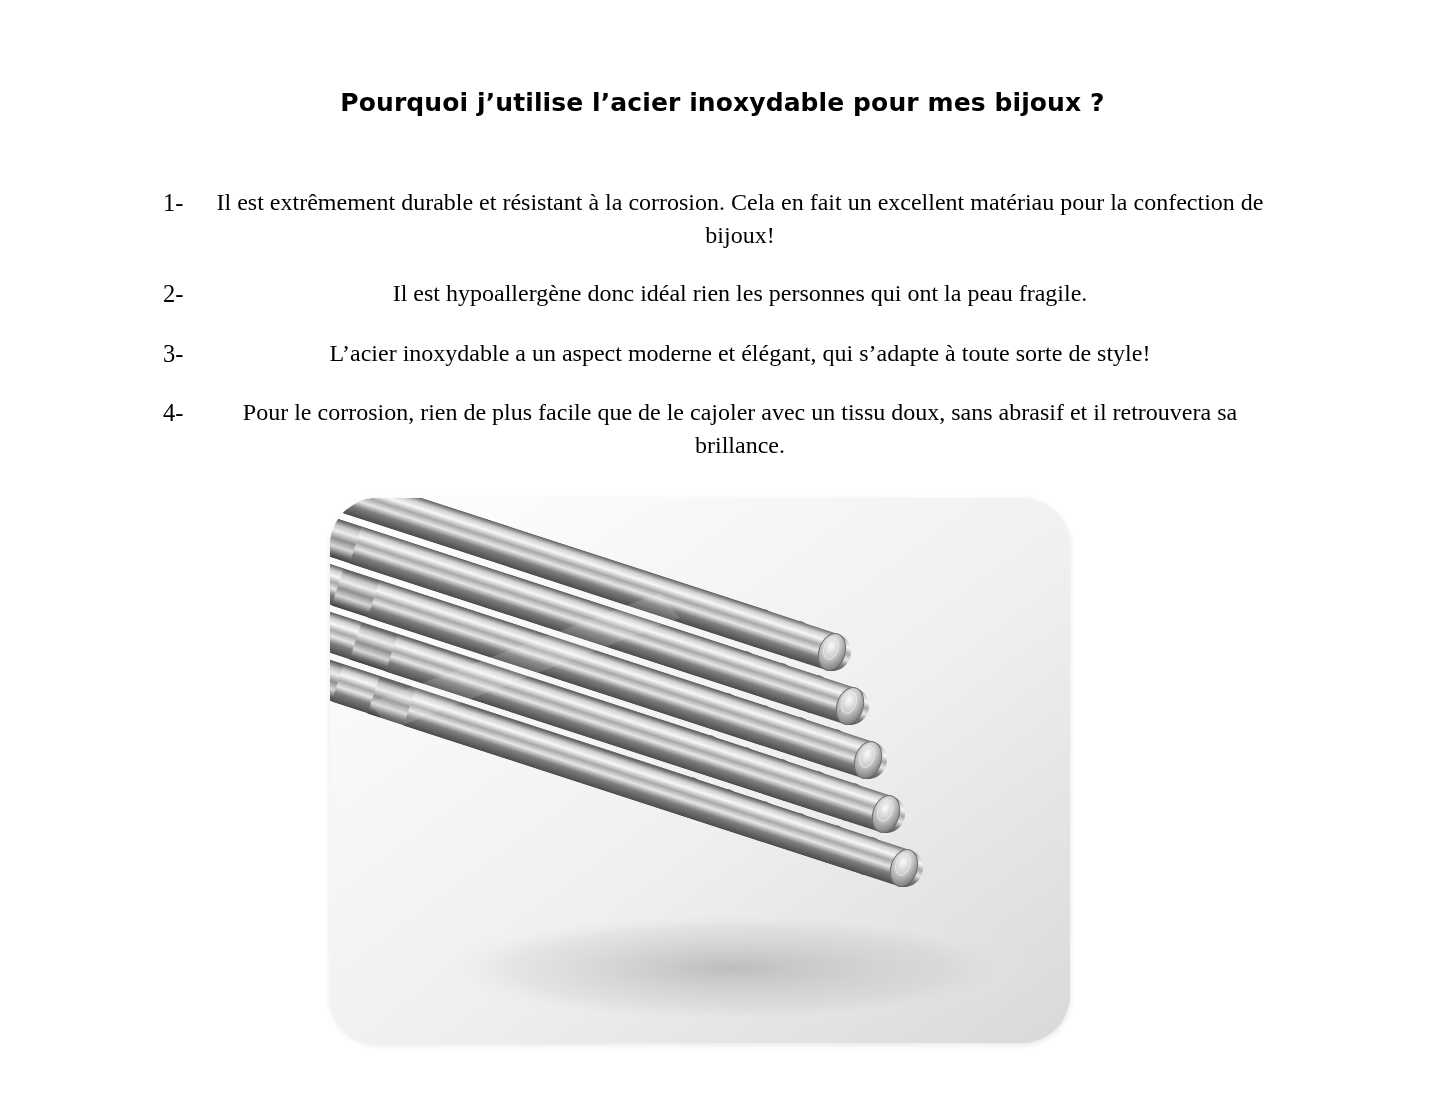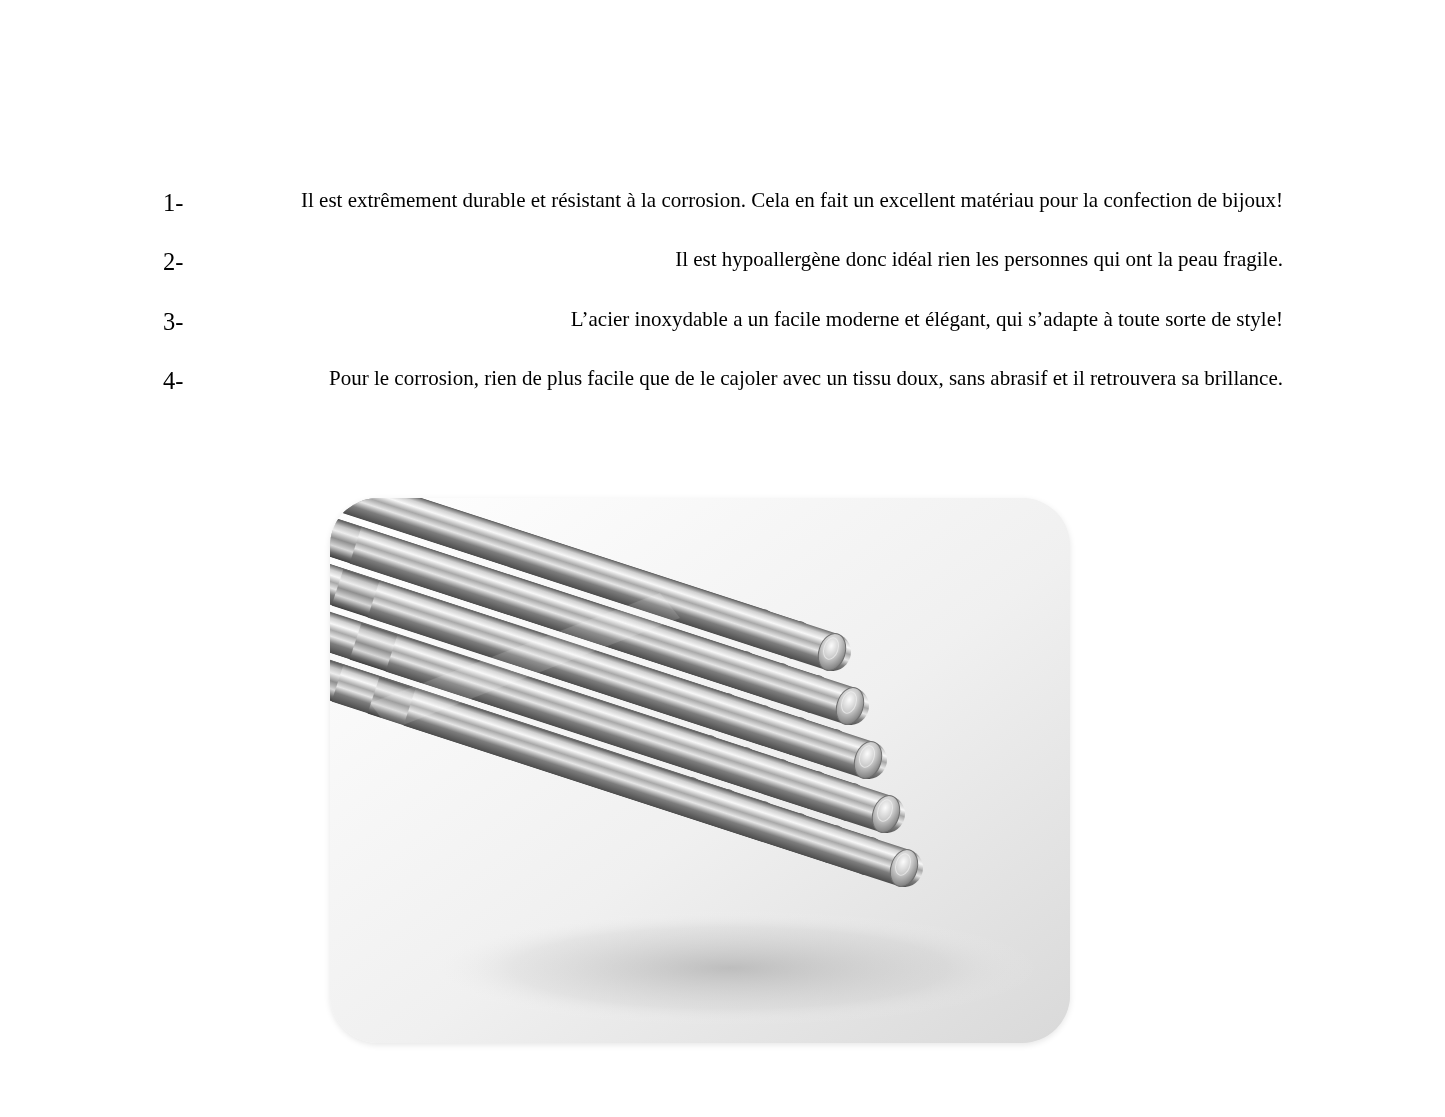--- a/index.html
+++ b/index.html
@@ -52,23 +52,23 @@
 
   .list-item .marker {
     flex: 0 0 auto;
     width: 34px;
     font-size: 24.5px;
     line-height: 1.36;
   }
 
   .list-item .text {
     flex: 1 1 auto;
-    font-size: 21px;
+    font-size: 24px;
     line-height: 1.36;
-    text-align: right;
+    text-align: center;
   }
 
   
   .figure {
     position: absolute;
     top: 498px;
     left: 330px;
     width: 740px;
     height: 545px;
     border-radius: 48px;
@@ -81,36 +81,37 @@
     display: block;
     width: 100%;
     height: 100%;
   }
 </style>
 </head>
 <body>
 
 <div class="page">
 
+  <div class="doc-title">Pourquoi j’utilise l’acier inoxydable pour mes bijoux ?</div>
 
   <div class="list">
 
     <div class="list-item">
       <span class="marker">1-</span>
       <span class="text">Il est extrêmement durable et résistant à la corrosion. Cela en fait un excellent matériau pour la confection de bijoux!</span>
     </div>
 
     <div class="list-item">
       <span class="marker">2-</span>
       <span class="text">Il est hypoallergène donc idéal rien les personnes qui ont la peau fragile.</span>
     </div>
 
     <div class="list-item">
       <span class="marker">3-</span>
-      <span class="text">L’acier inoxydable a un facile moderne et élégant, qui s’adapte à toute sorte de style!</span>
+      <span class="text">L’acier inoxydable a un aspect moderne et élégant, qui s’adapte à toute sorte de style!</span>
     </div>
 
     <div class="list-item">
       <span class="marker">4-</span>
       <span class="text">Pour le corrosion, rien de plus facile que de le cajoler avec un tissu doux, sans abrasif et il retrouvera sa brillance.</span>
     </div>
 
   </div>
 
   <div class="figure">

